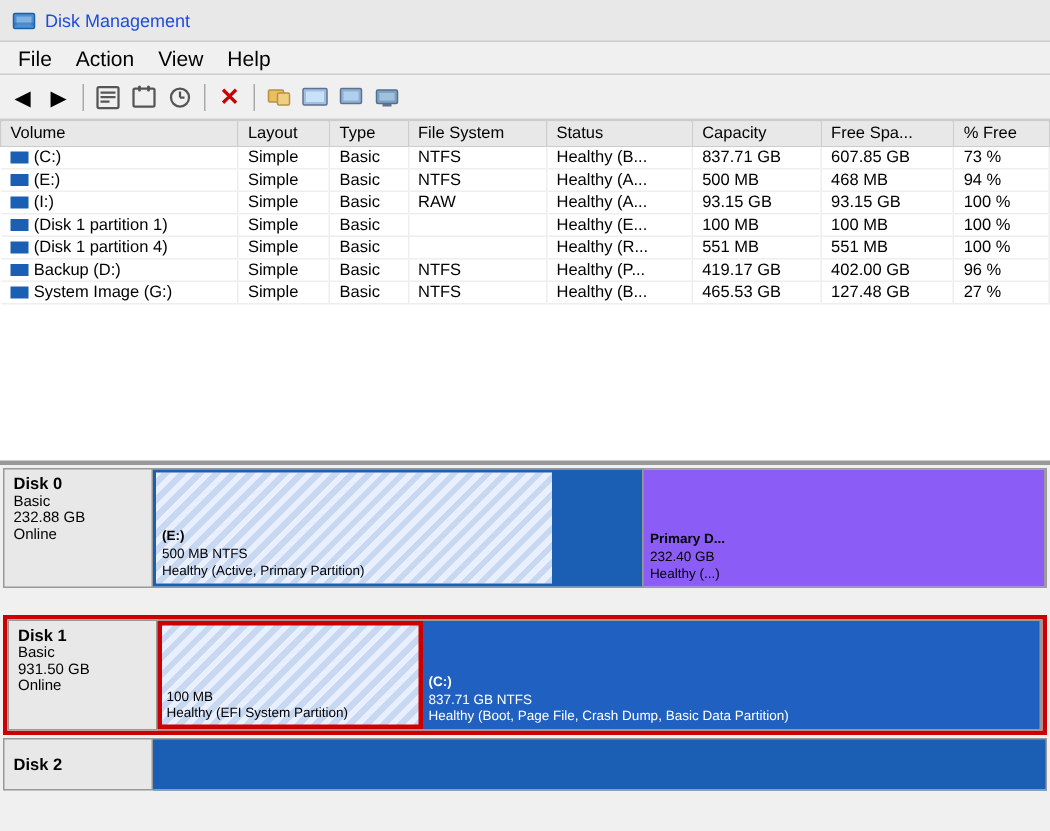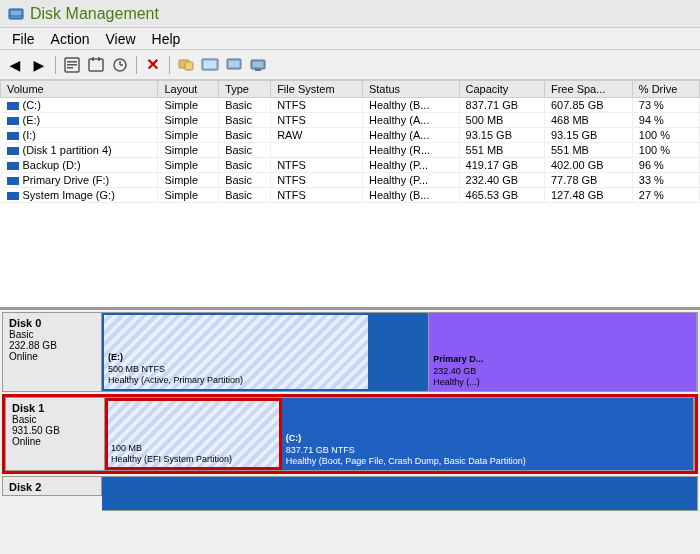--- a/index.html
+++ b/index.html
@@ -16,22 +16,22 @@
     .title-bar {
       background: #e8e8e8;
       padding: 4px 8px;
       display: flex;
       align-items: center;
       gap: 6px;
       border-bottom: 1px solid #ccc;
       height: 28px;
     }
     .title-bar-text {
-      font-size: 16px;
-      color: #4d7c0f;
+      font-size: 12px;
+      color: #1d4ed8;
     }
 
     
     .menu-bar {
       background: #f0f0f0;
       display: flex;
       gap: 0;
       padding: 2px 4px;
       border-bottom: 1px solid #ccc;
       height: 22px;
@@ -123,21 +123,21 @@
     .disk-area {
       flex: 1;
       background: #f0f0f0;
       overflow-y: auto;
       padding: 2px;
     }
 
     .disk-row {
       display: flex;
       height: 80px;
-      margin-bottom: 2px;
+      margin-bottom: 18px;
     }
 
     .disk-label {
       width: 100px;
       min-width: 100px;
       background: #e8e8e8;
       border: 1px solid #999;
       padding: 4px 6px;
       font-size: 10px;
       display: flex;
@@ -281,21 +281,21 @@
     <table>
       <thead>
         <tr>
           <th>Volume</th>
           <th>Layout</th>
           <th>Type</th>
           <th>File System</th>
           <th>Status</th>
           <th>Capacity</th>
           <th>Free Spa...</th>
-          <th>% Drive</th>
+          <th>% Free</th>
         </tr>
       </thead>
       <tbody id="disk-table-body">
       <tr>
       <td><span class="row-icon"></span>(C:)</td>
       <td>Simple</td>
       <td>Basic</td>
       <td>NTFS</td>
       <td>Healthy (B...</td>
       <td>837.71 GB</td>
@@ -316,48 +316,48 @@
       <td><span class="row-icon"></span>(I:)</td>
       <td>Simple</td>
       <td>Basic</td>
       <td>RAW</td>
       <td>Healthy (A...</td>
       <td>93.15 GB</td>
       <td>93.15 GB</td>
       <td>100 %</td>
     </tr>
           <tr>
+      <td><span class="row-icon"></span>(Disk 1 partition 1)</td>
+      <td>Simple</td>
+      <td>Basic</td>
+      <td></td>
+      <td>Healthy (E...</td>
+      <td>100 MB</td>
+      <td>100 MB</td>
+      <td>100 %</td>
+    </tr>
+          <tr>
       <td><span class="row-icon"></span>(Disk 1 partition 4)</td>
       <td>Simple</td>
       <td>Basic</td>
       <td></td>
       <td>Healthy (R...</td>
       <td>551 MB</td>
       <td>551 MB</td>
       <td>100 %</td>
     </tr>
           <tr>
       <td><span class="row-icon"></span>Backup (D:)</td>
       <td>Simple</td>
       <td>Basic</td>
       <td>NTFS</td>
       <td>Healthy (P...</td>
       <td>419.17 GB</td>
       <td>402.00 GB</td>
       <td>96 %</td>
-    </tr>
-          <tr>
-      <td><span class="row-icon"></span>Primary Drive (F:)</td>
-      <td>Simple</td>
-      <td>Basic</td>
-      <td>NTFS</td>
-      <td>Healthy (P...</td>
-      <td>232.40 GB</td>
-      <td>77.78 GB</td>
-      <td>33 %</td>
     </tr>
           <tr>
       <td><span class="row-icon"></span>System Image (G:)</td>
       <td>Simple</td>
       <td>Basic</td>
       <td>NTFS</td>
       <td>Healthy (B...</td>
       <td>465.53 GB</td>
       <td>127.48 GB</td>
       <td>27 %</td>
@@ -419,21 +419,21 @@
           <div class="partition-info" style="color:white;">
             <div style="font-weight:bold;">(C:)</div>
             <div>837.71 GB NTFS</div>
             <div>Healthy (Boot, Page File, Crash Dump, Basic Data Partition)</div>
           </div>
         </div>
       </div>
     </div>
 
     <div style="display:flex; height:35px; margin-bottom:2px;">
-      <div class="disk-label" style="height:20px;">
+      <div class="disk-label" style="height:35px;justify-content:center;">
         <span class="disk-name">Disk 2</span>
       </div>
       <div style="flex:1; border:1px solid #999; border-left:none; background:#1a5fb4;">
       </div>
     </div>
 
   </div>
 </div>
 
 </body></html>

